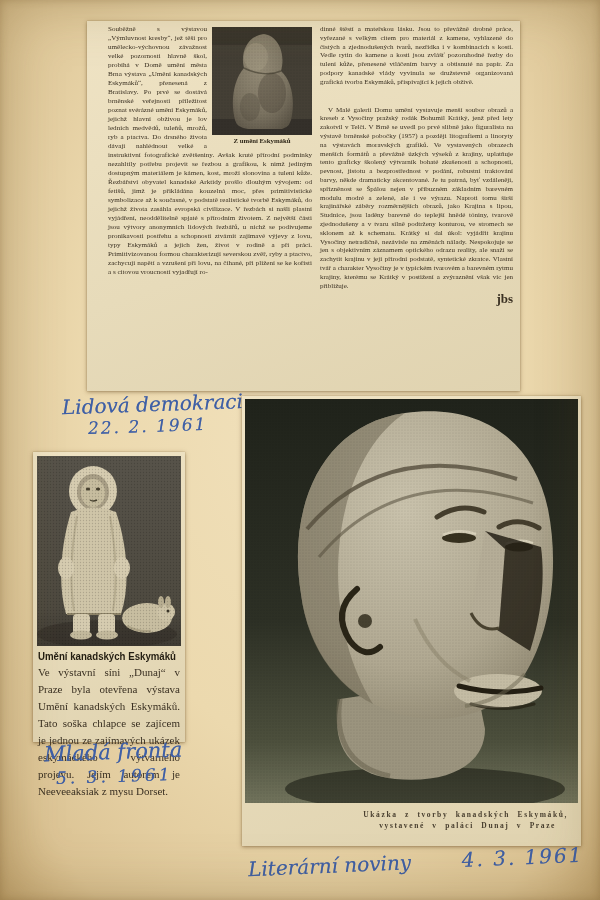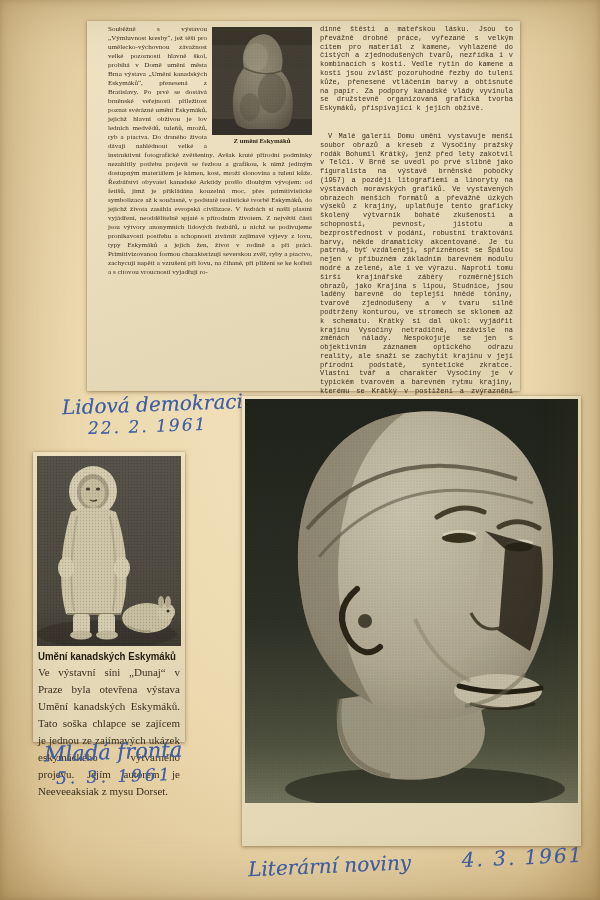--- a/index.html
+++ b/index.html
@@ -19,21 +19,21 @@
     color:#352c1e;
   }
   .headline{
     font-style:italic;font-weight:bold;font-size:22px;line-height:26px;
     text-align:center;color:#2e251a;padding-top:5px;letter-spacing:.5px;
   }
   .cols{display:flex;gap:8px;padding:4px 7px 4px 21px;}
   .colL{width:204px;}
   .colR{flex:1;}
   .news{font-size:7.1px;line-height:9px;text-align:justify;color:#3a3022;}
-  .colR .news{font-size:7px;line-height:8.8px;font-family:Liberation Mono, monospace;}
+  .colR .news{font-size:7px;line-height:8.8px;}
   .news p{margin:0;}
   .news p + p{text-indent:8px;margin-top:19px;}
   .photo-float{float:right;width:100px;margin:2px 0 2px 5px;}
   .photo-float svg{display:block;width:100px;height:108px;}
   .photo-caption{font-size:6.8px;font-weight:bold;text-align:center;padding-top:2px;color:#2f2718;}
   .sig{text-align:right;font-weight:bold;font-size:13px;margin-top:1px;color:#3a3022;}
   .hand{
     position:absolute;color:#3e5fa6;font-style:italic;
     font-family:"DejaVu Serif", serif;white-space:nowrap;
     text-shadow:0 0 .4px rgba(62,95,166,.6);
@@ -193,20 +193,24 @@
       <path d="M214,287 q42,11 82,2" stroke="#241f13" stroke-width="5" fill="none" stroke-linecap="round"></path>
       <path d="M226,305 q32,9 63,0" stroke="#241f13" stroke-width="3" fill="none" opacity=".7" stroke-linecap="round"></path>
 
       <path d="M112,190 q-26,22 -7,52 q15,19 30,6" stroke="#2a2517" stroke-width="6" fill="none" stroke-linecap="round"></path>
       <circle cx="120" cy="222" r="7" fill="#2a2517" opacity=".8"></circle>
 
       <path d="M170,220 q20,45 55,62" stroke="#8a8169" stroke-width="4" fill="none" opacity=".5"></path>
       <path d="M280,275 q-25,28 -60,32" stroke="#6e6751" stroke-width="4" fill="none" opacity=".5"></path>
       <rect width="333" height="404" fill="url(#dots3)"></rect>
     </svg>
+    <div class="big-caption">
+      <span class="cap1">Ukázka z tvorby kanadských Eskymáků,</span>
+      <span class="cap2">vystavené v paláci Dunaj v Praze</span>
+    </div>
   </div>
 
   <div class="hand" style="left:248px;top:850px;font-size:20px;transform:rotate(-2.5deg);">
     <span>Literární noviny</span>
     <span style="display:inline-block;width:38px;"></span>
     <span style="letter-spacing:2px;">4. 3. 1961</span>
   </div>
 
 </div>
 

